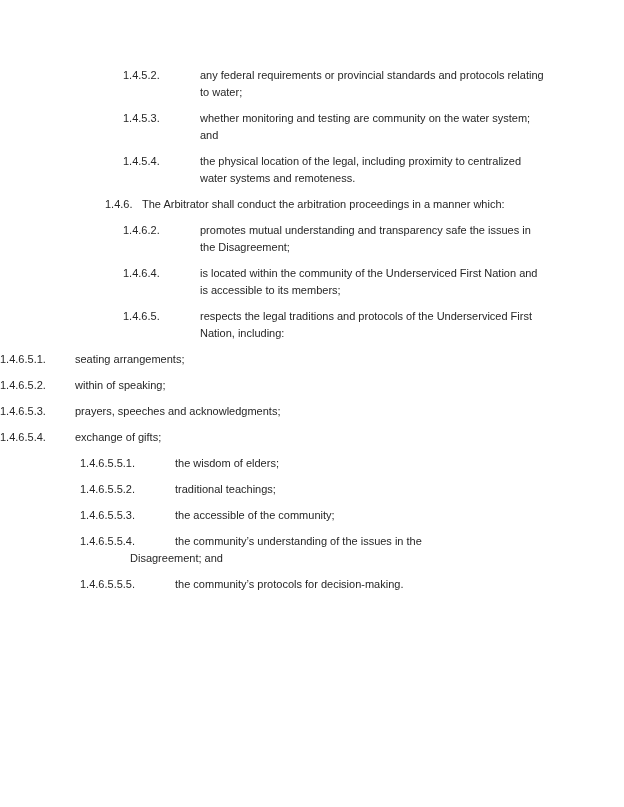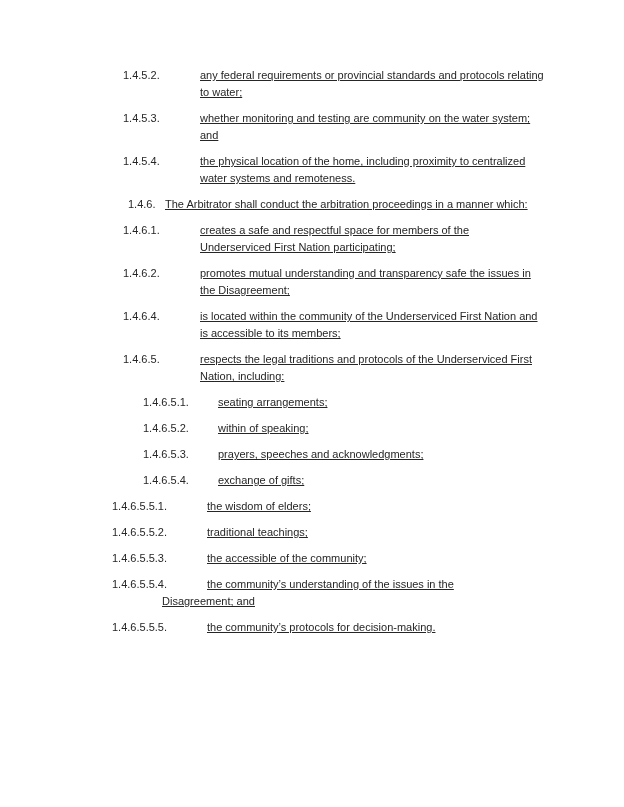--- a/index.html
+++ b/index.html
@@ -25,30 +25,29 @@
     align-items: flex-start;
     margin-bottom: 9px;
   }
   .clause-number {
     flex: 0 0 auto;
     white-space: nowrap;
   }
   .clause-text {
     flex: 0 1 auto;
     white-space: pre-line;
-    text-decoration: underline;
   }
   
   .depth-3 { padding-left: 105px; }           
-  .depth-3 .clause-number { width: 37px; margin-left: 23px; }
+  .depth-3 .clause-number { width: 37px; }
   .depth-4 { padding-left: 123px; }           
   .depth-4 .clause-number { width: 77px; }
-  .depth-5 { padding-left: 143px; }           
+  .depth-5 { }           
   .depth-5 .clause-number { width: 75px; }
-  .depth-6 { padding-left: 112px; }           
+  .depth-6 { padding-left: 80px; }           
   .depth-6 .clause-number { width: 95px; }
   
   .outdent .clause-text {
     margin-left: -45px;
     text-indent: 45px;
   }
 </style>
 </head>
 <body>
 
@@ -61,34 +60,29 @@
   </div>
 
   <div class="clause-row depth-4">
     <span class="clause-number">1.4.5.3.</span>
     <div class="clause-text">whether monitoring and testing are community on the water system;
 and</div>
   </div>
 
   <div class="clause-row depth-4">
     <span class="clause-number">1.4.5.4.</span>
-    <div class="clause-text">the physical location of the home, including proximity to centralized
+    <div class="clause-text">the physical location of the legal, including proximity to centralized
 water systems and remoteness.</div>
   </div>
 
   <div class="clause-row depth-3">
     <span class="clause-number">1.4.6.</span>
     <div class="clause-text">The Arbitrator shall conduct the arbitration proceedings in a manner which:</div>
   </div>
 
-  <div class="clause-row depth-4">
-    <span class="clause-number">1.4.6.1.</span>
-    <div class="clause-text">creates a safe and respectful space for members of the
-Underserviced First Nation participating;</div>
-  </div>
 
   <div class="clause-row depth-4">
     <span class="clause-number">1.4.6.2.</span>
     <div class="clause-text">promotes mutual understanding and transparency safe the issues in
 the Disagreement;</div>
   </div>
 
 
   <div class="clause-row depth-4">
     <span class="clause-number">1.4.6.4.</span>

